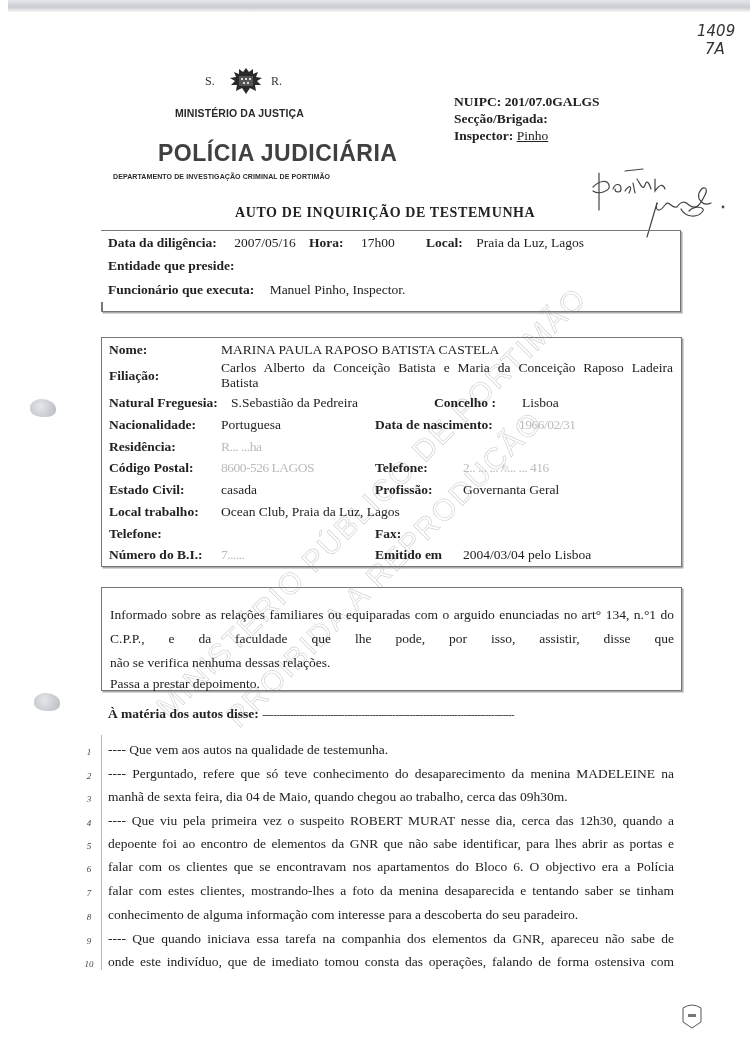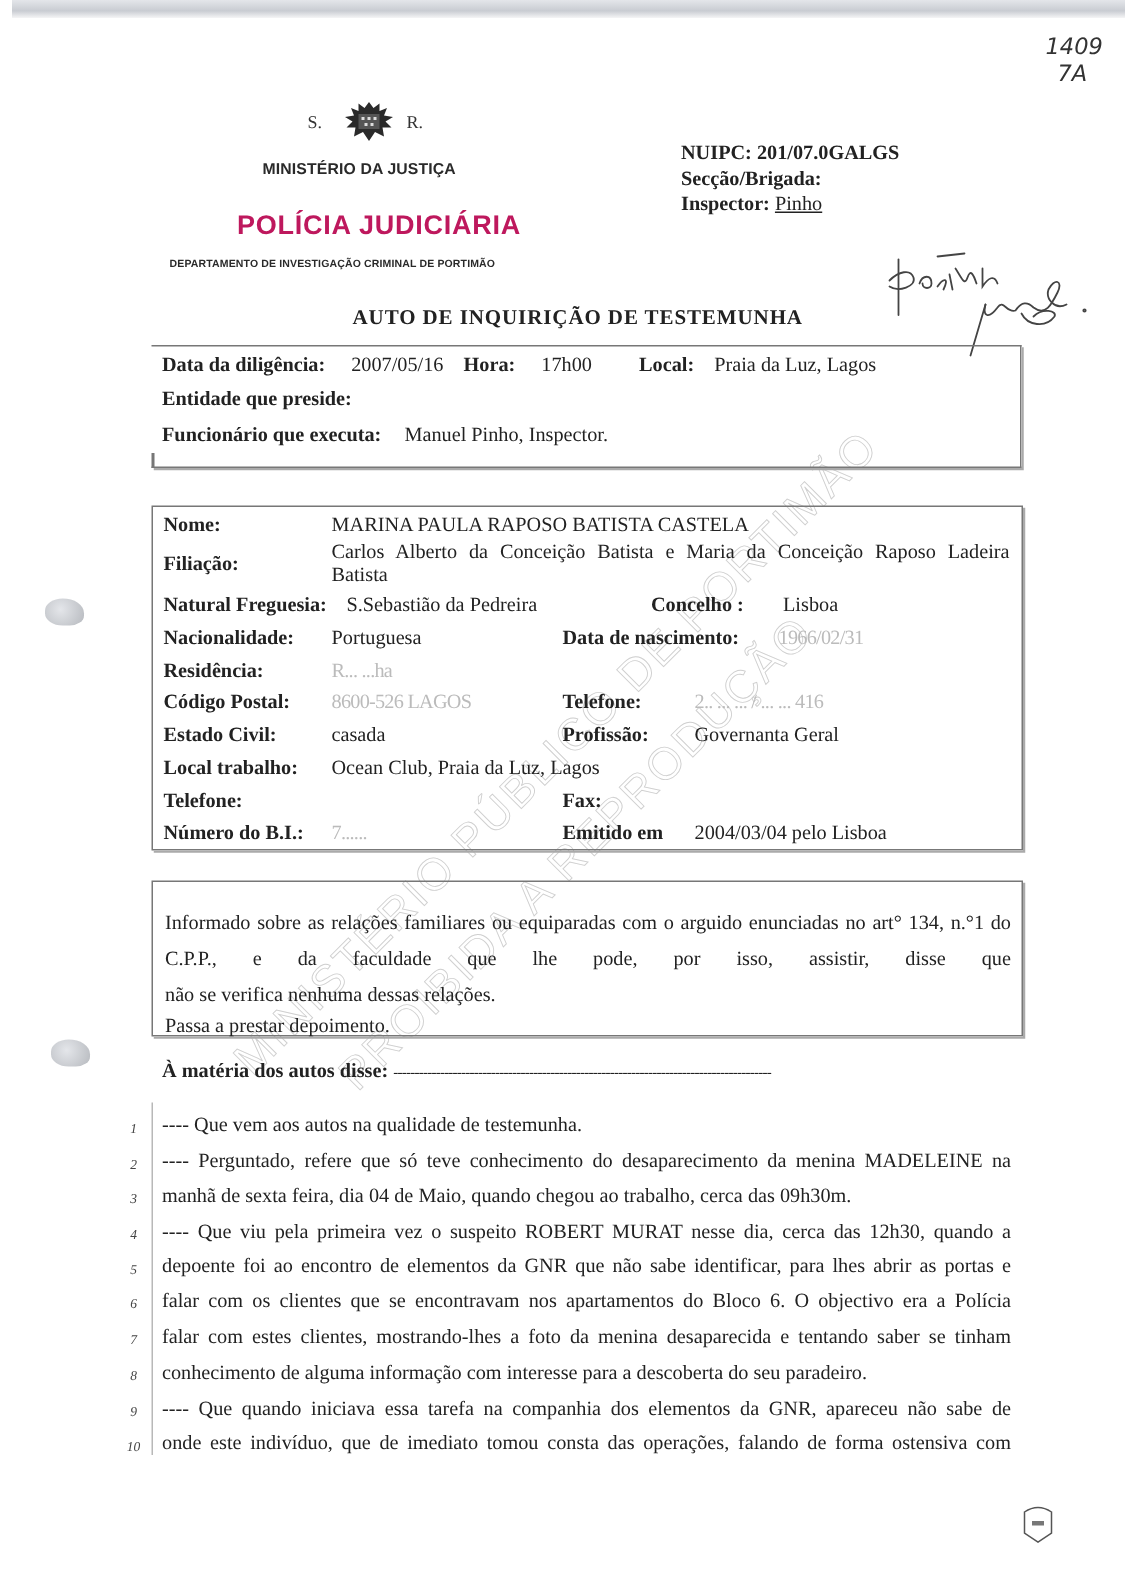--- a/index.html
+++ b/index.html
@@ -15,21 +15,21 @@
   .abs { position: absolute; }
   .sans { font-family: "Liberation Sans", "DejaVu Sans", sans-serif; font-weight: bold; }
   .bold { font-weight: bold; }
 
   
   .sr { left: 205px; top: 66px; width: 90px; height: 30px; font-size: 12px; color: #333; }
   .sr .s { position: absolute; left: 0; top: 8px; }
   .sr .r { position: absolute; left: 66px; top: 8px; }
   .crest { position: absolute; left: 22px; top: 0; width: 38px; height: 30px; }
   .ministerio { left: 175px; top: 107px; font-size: 10.5px; color: #2a2a2a; letter-spacing: 0.1px; }
-  .policia { left: 158px; top: 140px; font-size: 18px; color: #be185d; letter-spacing: 0.5px; }
+  .policia { left: 158px; top: 140px; font-size: 23px; color: #404040; letter-spacing: 0.5px; }
   .departamento { left: 113px; top: 173px; font-size: 7px; font-weight: bold; color: #2a2a2a; letter-spacing: 0.1px; }
 
   
   .nuipc { left: 454px; top: 93px; font-size: 13.5px; font-weight: bold; line-height: 17px; color: #222; }
   .nuipc div span.v { font-weight: normal; text-decoration: underline; }
   .handnum { left: 697px; top: 22px; font-family: "DejaVu Sans", sans-serif; font-size: 15px; color: #333; line-height: 18px; font-style: italic; }
   .signature { left: 585px; top: 165px; width: 165px; height: 75px; }
 
   .titulo { left: 235px; top: 205px; font-size: 14px; font-weight: bold; letter-spacing: 0.6px; color: #222; }
 

